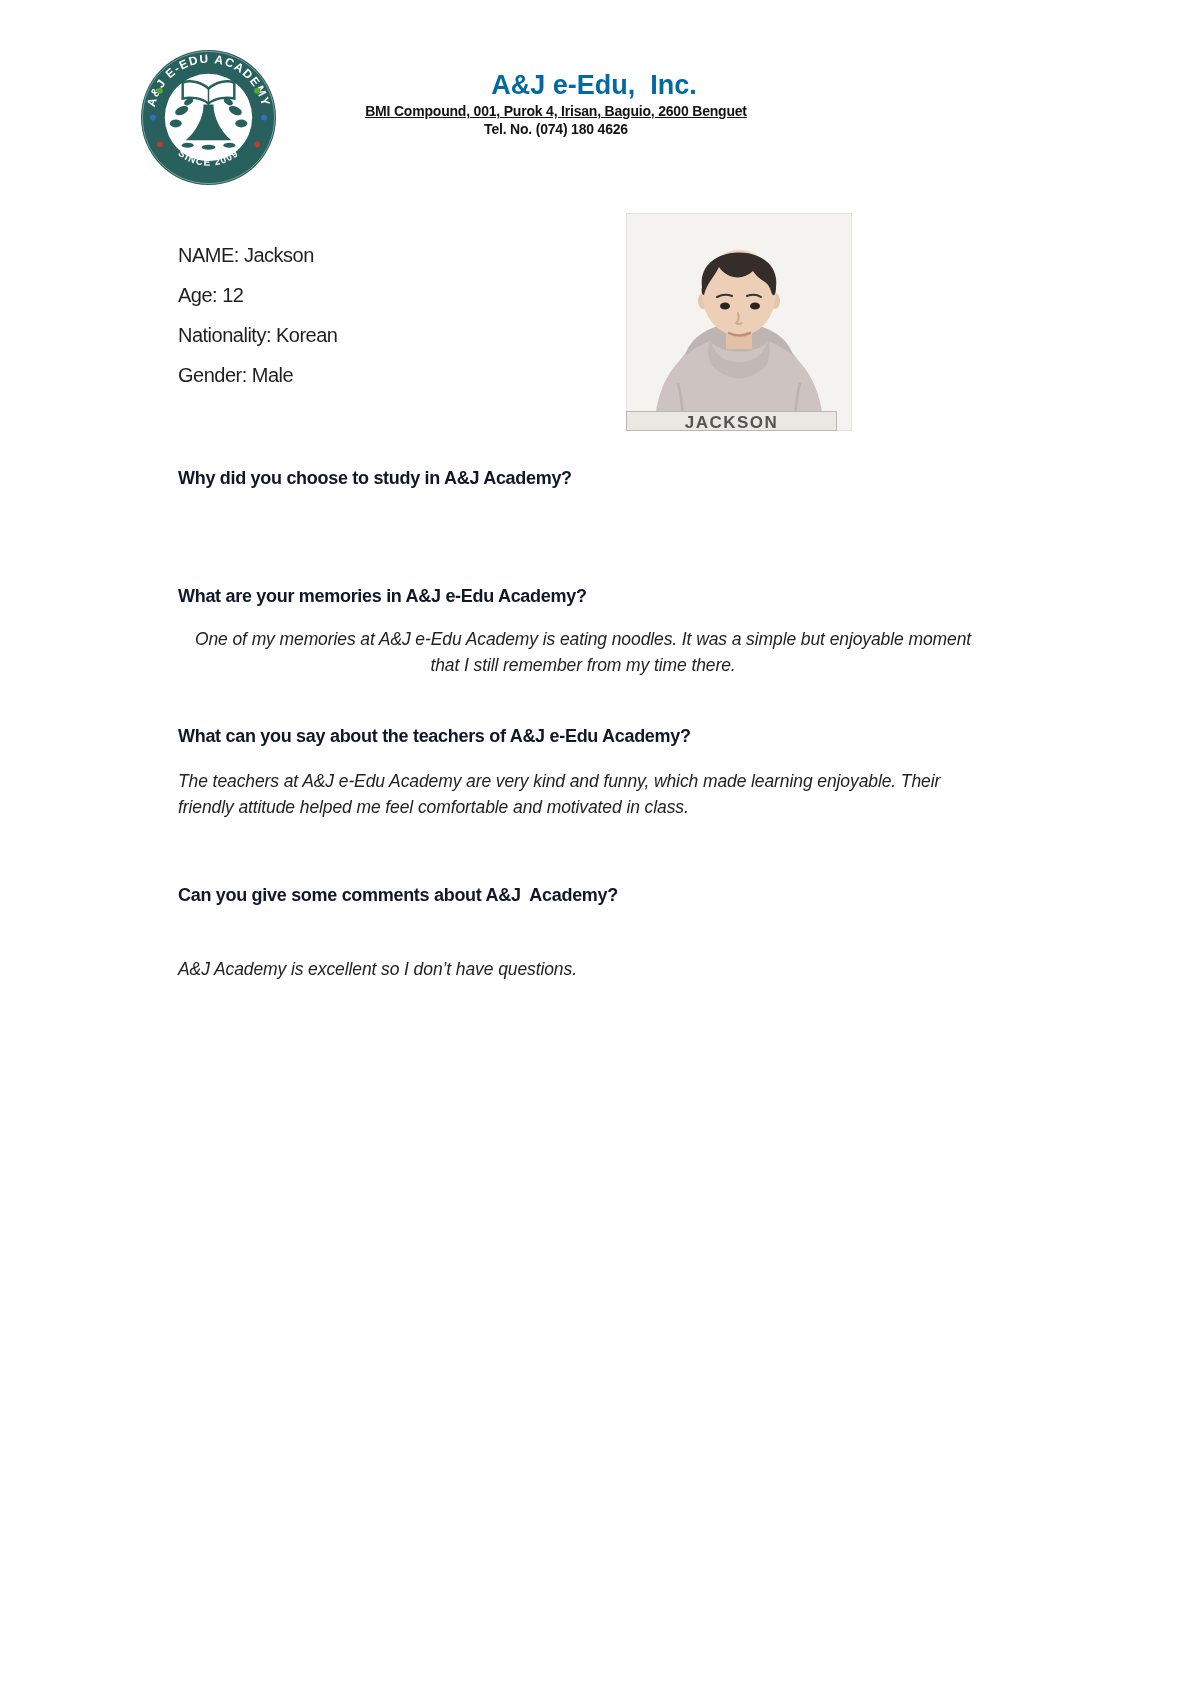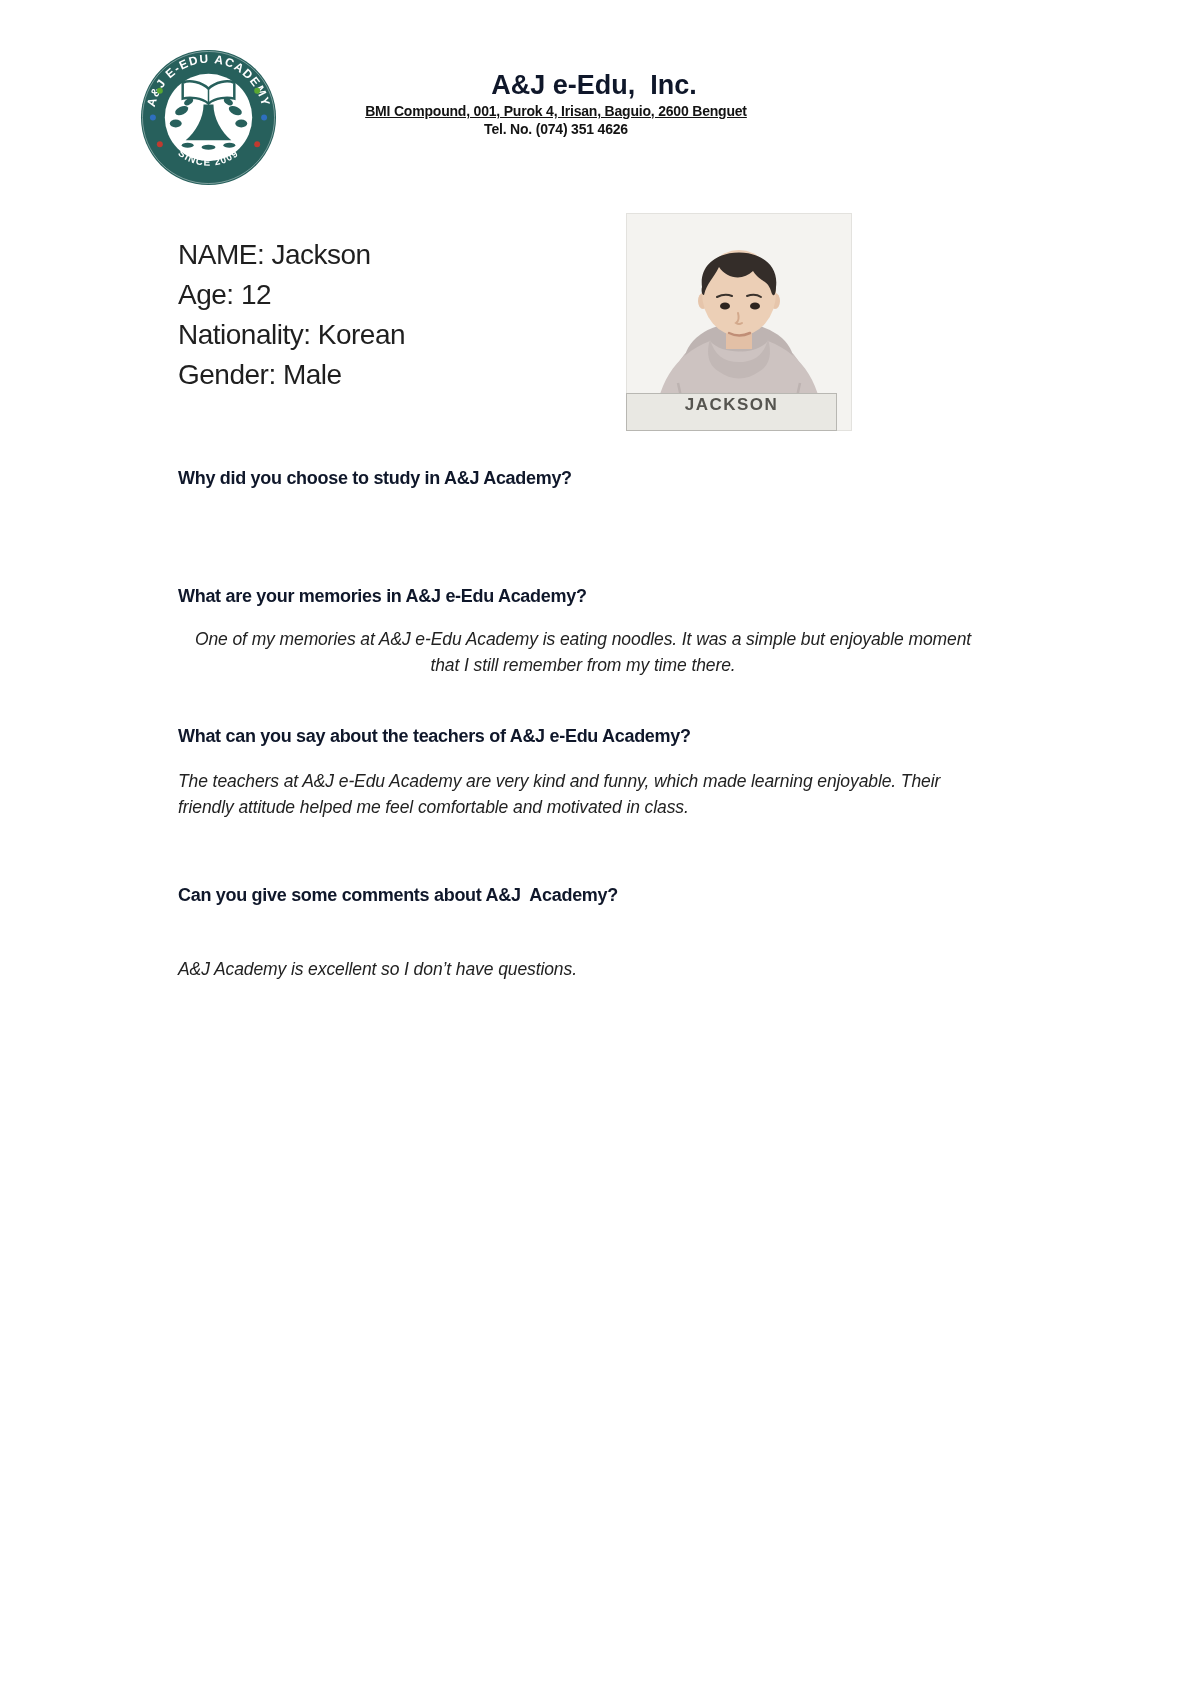--- a/index.html
+++ b/index.html
@@ -12,41 +12,41 @@
     overflow:hidden;
   }
   .page{position:absolute;inset:0;background:#ffffff;}
 
   
   .logo{position:absolute;left:138px;top:47px;width:141px;height:141px;}
   .header-text{position:absolute;left:300px;top:70px;width:512px;text-align:center;}
   .company{
     position:relative;left:38px;
     font-size:27px;font-weight:bold;line-height:30px;
-    color:#0f172a;white-space:pre;letter-spacing:0px;
+    color:#0369a1;white-space:pre;letter-spacing:0px;
   }
   .address,.phone{
     font-size:14px;font-weight:bold;line-height:18px;color:#131313;
     letter-spacing:-0.2px;
   }
   .address{margin-top:2px;text-decoration:underline;}
 
   
   .profile-details{
     position:absolute;left:178px;top:235px;width:420px;
-    font-size:28px;line-height:40px;color:#1f1f1f;
+    font-size:20px;line-height:40px;color:#1f1f1f;
     letter-spacing:-0.5px;white-space:pre-line;
   }
   .photo{
     position:absolute;left:626px;top:213px;width:226px;height:218px;
     background:#f4f3f0;
   }
   .photo svg{display:block;}
   .photo-caption{
-    position:absolute;left:0px;bottom:0px;width:211px;height:38px;
+    position:absolute;left:0px;bottom:0px;width:211px;height:20px;
     background:#e9e8e3;border:1px solid #b8b7b2;box-sizing:border-box;
     font-size:17px;font-weight:bold;letter-spacing:1.5px;color:#55544f;
     text-align:center;line-height:22px;
   }
 
   
   .qa{position:absolute;left:178px;width:810px;}
   .question{
     font-size:18px;font-weight:bold;color:#0f172a;
     letter-spacing:-0.3px;white-space:pre-wrap;line-height:22px;
@@ -101,21 +101,21 @@
       <ellipse cx="91" cy="55" rx="5" ry="3" fill="#27605c" transform="rotate(35 91 55)"></ellipse>
       <ellipse cx="50" cy="99" rx="6" ry="2.5" fill="#27605c"></ellipse>
       <ellipse cx="71" cy="101" rx="7" ry="2.5" fill="#27605c"></ellipse>
       <ellipse cx="92" cy="99" rx="6" ry="2.5" fill="#27605c"></ellipse>
     </svg>
   </div>
 
   <div class="header-text">
     <div class="company">A&amp;J e-Edu,  Inc.</div>
     <div class="address">BMI Compound, 001, Purok 4, Irisan, Baguio, 2600 Benguet</div>
-    <div class="phone">Tel. No. (074) 351 4626</div>
+    <div class="phone">Tel. No. (074) 180 4626</div>
   </div>
 
   <div class="profile-details">NAME: Jackson
 Age: 12
 Nationality: Korean
 Gender: Male</div>
 
   <div class="photo">
     <svg width="226" height="218" viewBox="0 0 226 218">
       <rect width="226" height="218" fill="#f4f3f0"></rect>

